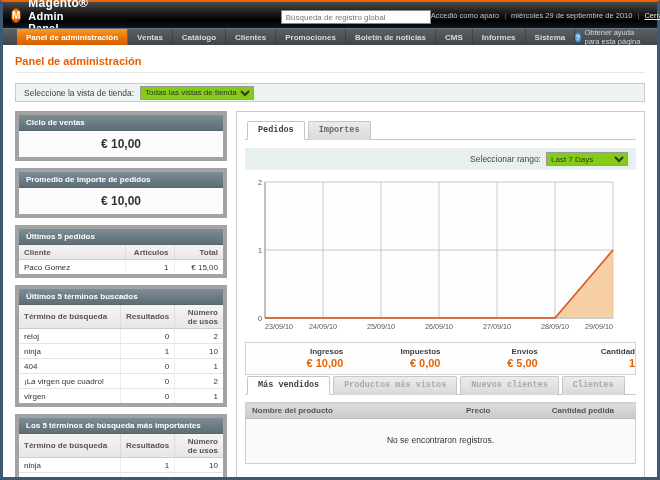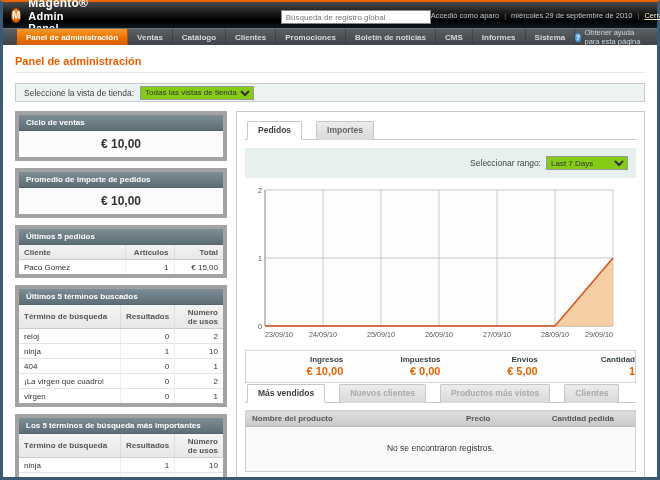--- a/index.html
+++ b/index.html
@@ -54,26 +54,26 @@
   table.mini { width:100%; border-collapse:collapse; font-size:8px; color:#333; }
   table.mini th { background:linear-gradient(180deg,#f4f4f4,#e7e7e7); font-weight:bold; text-align:left; color:#555;
                   padding:2.5px 5px; border-bottom:1px solid #ccc; border-right:1px solid #ddd; }
   table.mini th.num, table.mini td.num { text-align:right; }
   table.mini td { padding:2.5px 5px; border-bottom:1px solid #e4e4e4; border-right:1px solid #eee; background:#fff;margin-left:26px; }
   table.mini tr:last-child td { border-bottom:none; }
   table.mini th:last-child, table.mini td:last-child { border-right:none; }
 
   
   .right-col { flex:1; border:1px solid #c9c9c9; background:#fff; padding:8px; display:flex; flex-direction:column; }
-  .tabs { display:flex; border-bottom:1px solid #c6c6c6; gap:14px; padding-left:2px; }
+  .tabs { display:flex; border-bottom:1px solid #c6c6c6; gap:3px; padding-left:2px;font-family:Liberation Mono, monospace; }
   .tab { font-size:8.5px; font-weight:bold; padding:3px 10px 4px; border:1px solid #c6c6c6; border-bottom:none; cursor:pointer;
          background:linear-gradient(180deg,#ececec,#d9d9d9); color:#666; border-radius:2px 2px 0 0; position:relative; top:1px; }
   .tab.active { background:#fff; color:#3d3d3d; border-bottom:1px solid #fff; }
   .tab.disabled { color:#aaa; }
-  .range-bar { background:#e7efef; height:30px; display:flex; align-items:center; justify-content:flex-end; gap:5px;
+  .range-bar { background:#e7efef; height:22px; display:flex; align-items:center; justify-content:flex-end; gap:5px;
                font-size:8.5px; color:#444; padding:0 8px; margin-top:8px; }
   .chart-wrap { padding:4px 2px 2px 2px; }
   .totals { border:1px solid #d4d4d4; background:#fdfdfd; display:flex; margin-top:4px; }
   .total-cell { flex:1; text-align:right; padding:4px 0 5px; }
   .total-label { font-size:8px; font-weight:bold; color:#39444b; }
   .total-value { font-size:11px; font-weight:bold; color:#e96300; margin-top:1px; }
   .tabs2 { }
   table.grid { width:100%; border-collapse:collapse; font-size:8px; margin-top:7px; border:1px solid #cfcfcf; }
   table.grid th { background:linear-gradient(180deg,#dedede,#c9c9c9); font-weight:bold; color:#555; text-align:left;
                   padding:3px 6px; border-bottom:1px solid #bbb; }
@@ -295,22 +295,22 @@
               <div class="total-value">€ 5,00</div>
             </div>
             <div class="total-cell">
               <div class="total-label">Cantidad</div>
               <div class="total-value">1</div>
             </div>
           </div>
 
         <div class="tabs tabs2" id="bottom-tabs">
             <div class="tab active">Más vendidos</div>
+            <div class="tab disabled">Productos más vistos</div>
             <div class="tab disabled">Nuevos clientes</div>
-            <div class="tab disabled">Productos más vistos</div>
             <div class="tab disabled">Clientes</div>
           </div>
 
         <table class="grid">
           <thead>
               <tr id="grid-head">
                 <th style="width: 55%;">Nombre del producto</th>
                 <th style="width: 22%;">Precio</th>
                 <th style="width: 23%;">Cantidad pedida</th>
               </tr>

